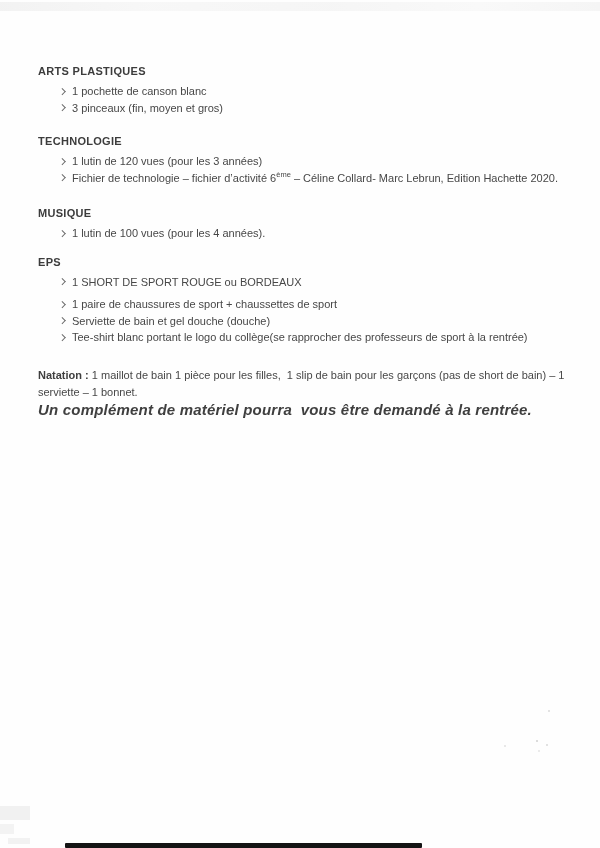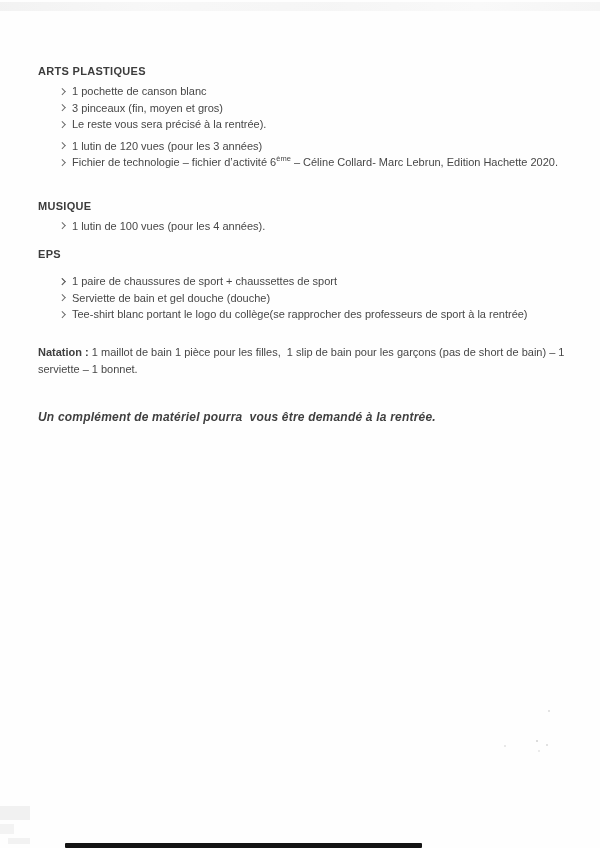--- a/index.html
+++ b/index.html
@@ -26,30 +26,30 @@
 
   .section-title {
     font-size: 11px;
     font-weight: bold;
     color: #3c3c3c;
     letter-spacing: 0.3px;
     margin: 0;
     line-height: 14px;
   }
   .mt-tech { margin-top: 18px; }
-  .mt-musique { margin-top: 28px; }
+  .mt-musique { margin-top: 20px; }
   .mt-eps { margin-top: 13px; }
 
   ul.items { list-style: none; margin: 5px 0 0 0; padding: 0; }
   li.supply-item {
     position: relative;
     padding-left: 34px;
     line-height: 16.5px;
   }
-  li.gap-above { margin-top: 12px; }
+  li.gap-above { margin-top: 6px; }
   .arrow-icon {
     position: absolute;
     left: 22px;
     top: 5.5px;
     width: 4.5px;
     height: 4.5px;
     border-top: 1.3px solid #6a6a6a;
     border-right: 1.3px solid #6a6a6a;
     transform: rotate(45deg);
   }
@@ -57,24 +57,23 @@
 
   .para {
     margin: 0;
     line-height: 17px;
     white-space: pre-wrap;
   }
   .para-natation { margin-top: 21px; }
   .lead-bold { font-weight: bold; color: #3e3e3e; }
   .para-materiel { margin-top: 14px; }
   .para-complement {
-    margin-top: 31px;
     font-weight: bold;
     font-style: italic;
-    font-size: 12px;
+    font-size: 15px;
     color: #3f3f3f;
     letter-spacing: 0.2px;
   }
 
   
   .top-streak {
     position: absolute;
     left: 0; top: 2px;
     width: 600px; height: 9px;
     background: linear-gradient(90deg, #e7e7e7, #f1f1f1 25%, #ededed 55%, #f4f4f4 80%, #ececec);
@@ -113,26 +112,23 @@
     <h2 class="section-title">ARTS PLASTIQUES</h2>
     <ul class="items">
       <li class="supply-item">
         <span class="arrow-icon"></span>
         <span class="item-text">1 pochette de canson blanc</span>
       </li>
       <li class="supply-item">
         <span class="arrow-icon"></span>
         <span class="item-text">3 pinceaux (fin, moyen et gros)</span>
       </li>
-      <li class="supply-item">
-        <span class="arrow-icon"></span>
-        <span class="item-text">Le reste vous sera précisé à la rentrée).</span>
-      </li>
     </ul>
 
+    <h2 class="section-title mt-tech">TECHNOLOGIE</h2>
     <ul class="items">
       <li class="supply-item">
         <span class="arrow-icon"></span>
         <span class="item-text">1 lutin de 120 vues (pour les 3 années)</span>
       </li>
       <li class="supply-item">
         <span class="arrow-icon"></span>
         <span class="item-text"><span>Fichier de technologie – fichier d’activité 6</span><sup>ème</sup><span> – Céline Collard- Marc Lebrun, Edition Hachette 2020.</span></span>
       </li>
     </ul>
@@ -142,20 +138,21 @@
       <li class="supply-item">
         <span class="arrow-icon"></span>
         <span class="item-text">1 lutin de 100 vues (pour les 4 années).</span>
       </li>
     </ul>
 
     <h2 class="section-title mt-eps">EPS</h2>
     <ul class="items">
       <li class="supply-item">
         <span class="arrow-icon"></span>
+        <span class="item-text">1 SHORT DE SPORT ROUGE ou BORDEAUX</span>
       </li>
       <li class="supply-item gap-above">
         <span class="arrow-icon"></span>
         <span class="item-text">1 paire de chaussures de sport + chaussettes de sport</span>
       </li>
       <li class="supply-item">
         <span class="arrow-icon"></span>
         <span class="item-text">Serviette de bain et gel douche (douche)</span>
       </li>
       <li class="supply-item">

